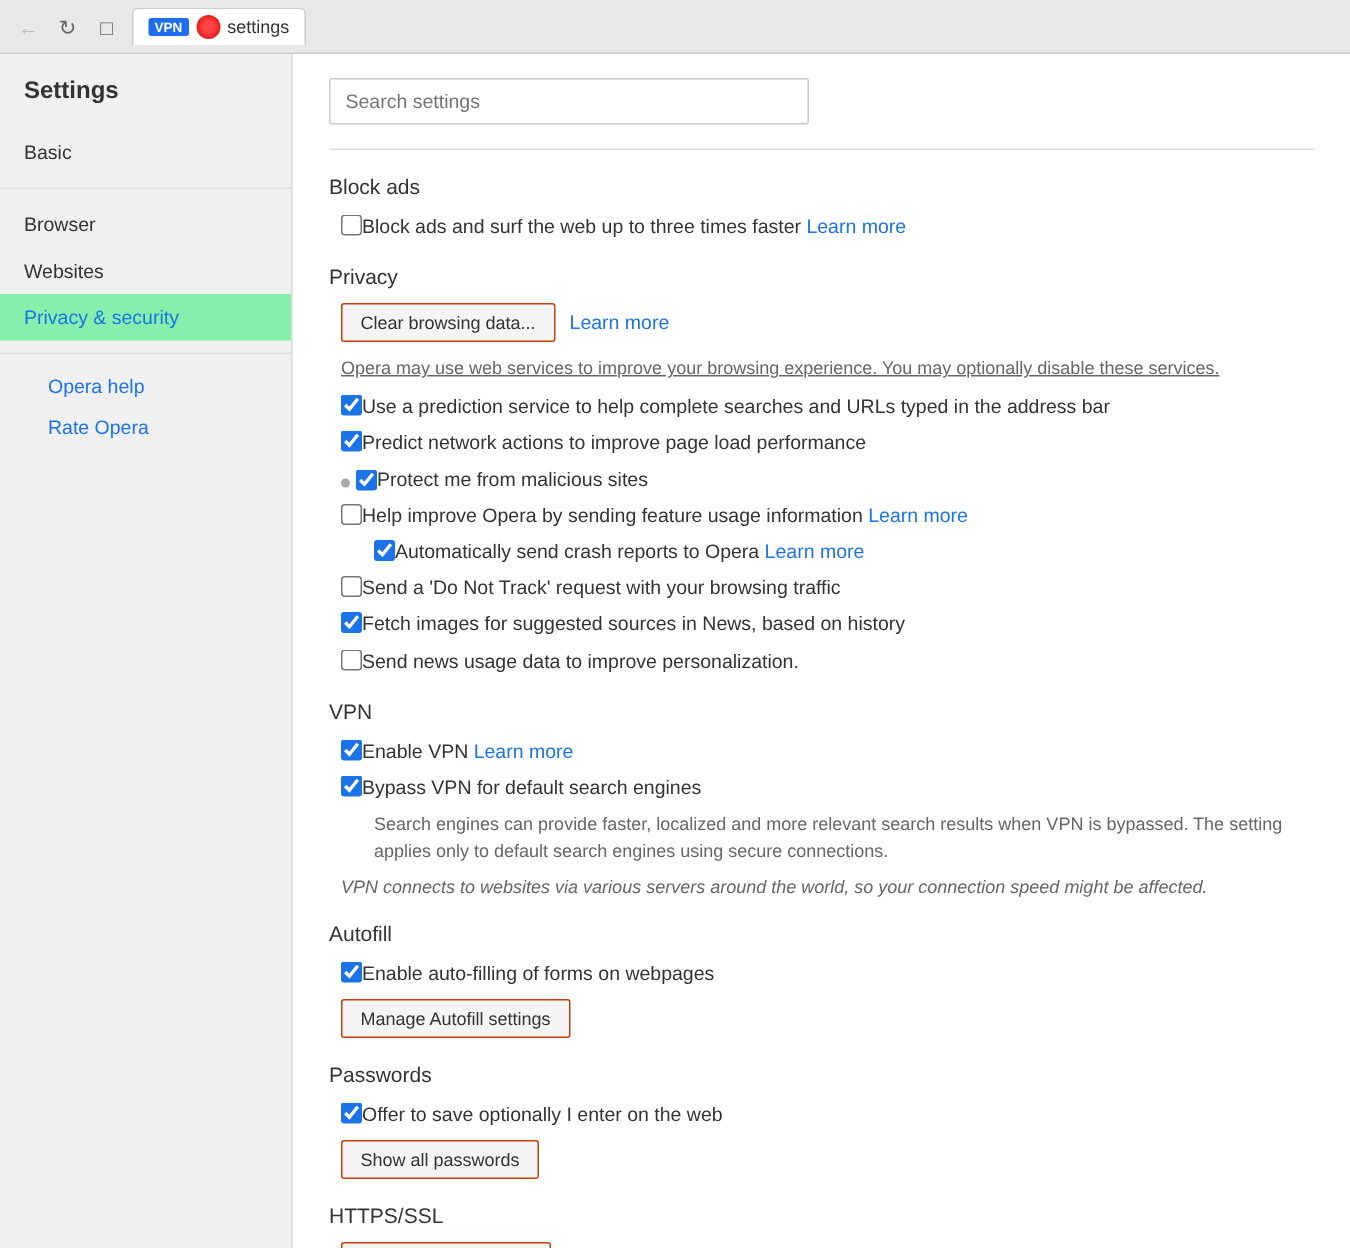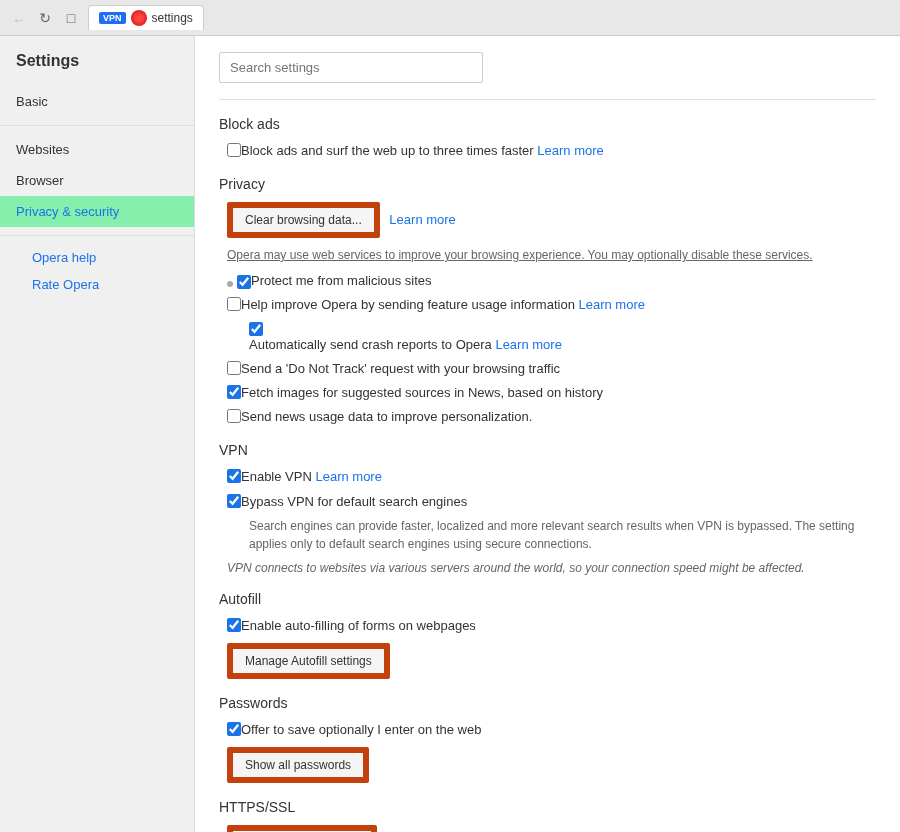--- a/index.html
+++ b/index.html
@@ -76,21 +76,21 @@
     
     .content-area {
       flex: 1;
       background: #fff;
       overflow-y: auto;
       padding: 16px 24px;
     }
 
     
     .search-box {
-      width: 264px;
+      width: 320px;
       margin-bottom: 16px;
     }
     .search-input {
       width: 100%;
       padding: 7px 10px;
       border: 1px solid #ccc;
       border-radius: 2px;
       font-size: 13px;
       outline: none;
       color: #666;
@@ -124,21 +124,21 @@
       width: 14px;
       height: 14px;
       cursor: pointer;
     }
     .checkbox-label { font-size: 13px; color: #333; line-height: 1.4; }
     .link { color: #1a73e8; text-decoration: none; cursor: pointer; }
 
     
     .btn {
       padding: 5px 12px;
-      border: 6px solid #c2410c;
+      border: 1px solid #c2410c;
       border-radius: 2px;
       background: #f5f5f5;
       font-size: 12px;
       cursor: pointer;
       color: #333;
       margin-right: 6px;
     }
 
     
     .desc-text {
@@ -194,22 +194,22 @@
   </div>
 </div>
 
 <div class="main-layout">
 
   <div class="sidebar">
     <div class="sidebar-title">Settings</div>
 
     <div class="sidebar-item">Basic</div>
     <div class="sidebar-divider"></div>
+    <div class="sidebar-item">Browser</div>
     <div class="sidebar-item">Websites</div>
-    <div class="sidebar-item">Browser</div>
     <div class="sidebar-item active">Privacy &amp; security</div>
     <div class="sidebar-divider"></div>
     <a class="sidebar-link">Opera help</a>
     <a class="sidebar-link">Rate Opera</a>
   </div>
 
   <div class="content-area">
 
     <div class="search-box">
       <input type="text" class="search-input" placeholder="Search settings" style="">
@@ -231,33 +231,41 @@
 
     <div class="section mb16">
       <div class="section-title">Privacy</div>
       <div class="section-content">
         <div class="mb8">
           <button class="btn">Clear browsing data...</button>
           <a class="link">Learn more</a>
         </div>
         <div class="desc-text mb8">Opera may use web services to improve your browsing experience. You may optionally disable these services.</div>
 
+        <div class="checkbox-row">
+          <input type="checkbox" checked="" style="">
+          <span class="checkbox-label">Use a prediction service to help complete searches and URLs typed in the address bar</span>
+        </div>
+        <div class="checkbox-row">
+          <input type="checkbox" checked="" style="">
+          <span class="checkbox-label">Predict network actions to improve page load performance</span>
+        </div>
         <div class="checkbox-row" style="align-items:center;">
           <span class="bullet-dot"></span>
           <input type="checkbox" checked="" style="">
           <span class="checkbox-label">Protect me from malicious sites</span>
         </div>
         <div class="checkbox-row">
           <input type="checkbox" style="">
           <span class="checkbox-label">
             <span>Help improve Opera by sending feature usage information</span>
             <a class="link">Learn more</a>
           </span>
         </div>
-        <div class="checkbox-row" style="padding-left:22px;flex-direction:column;">
+        <div class="checkbox-row" style="padding-left:22px;">
           <input type="checkbox" checked="" style="">
           <span class="checkbox-label">
             <span>Automatically send crash reports to Opera</span>
             <a class="link">Learn more</a>
           </span>
         </div>
         <div class="checkbox-row">
           <input type="checkbox" style="">
           <span class="checkbox-label">Send a 'Do Not Track' request with your browsing traffic</span>
         </div>

